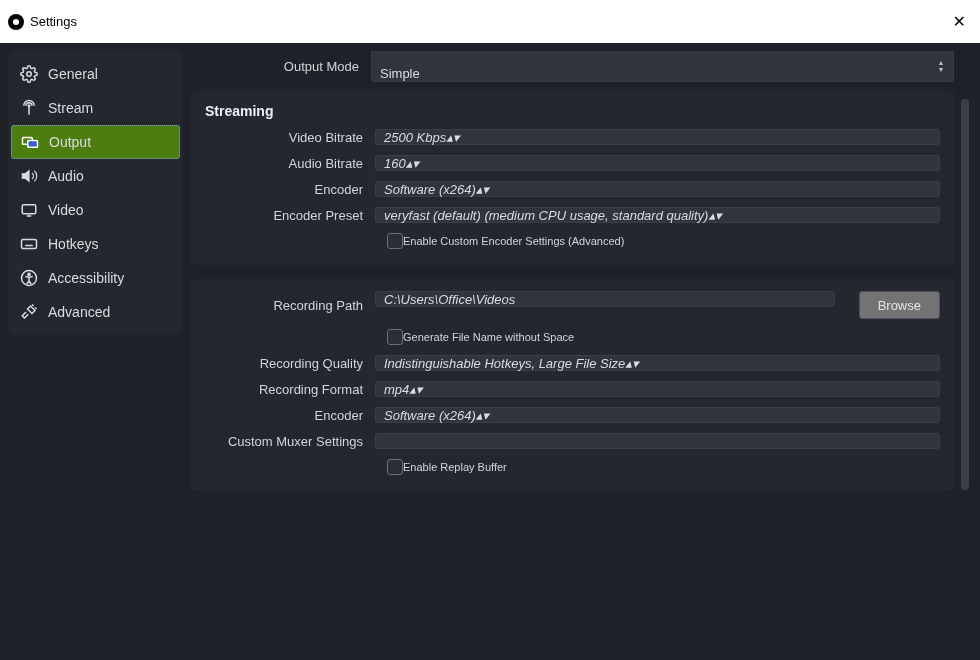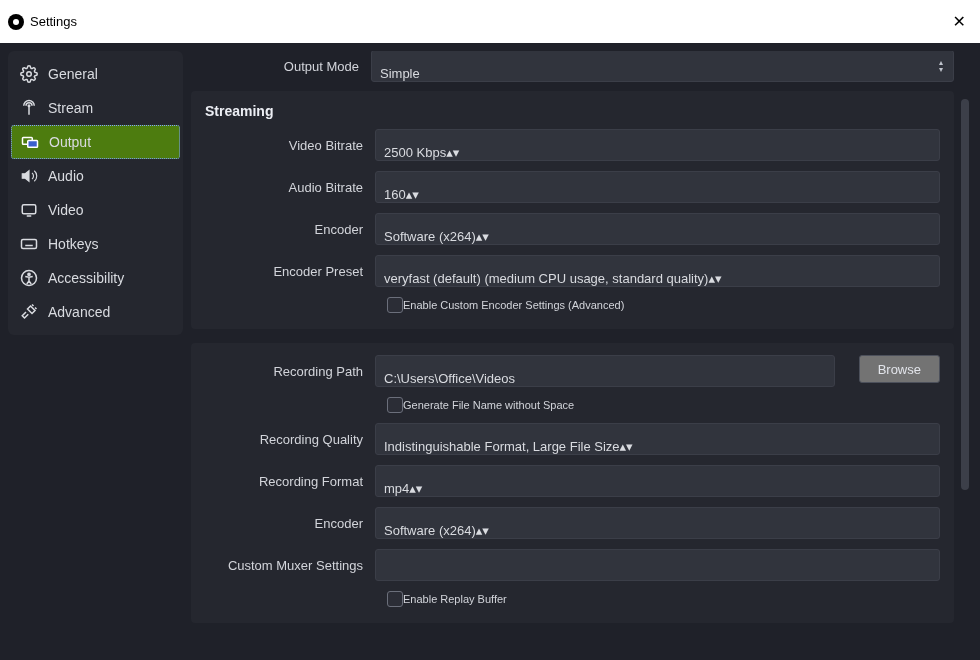--- a/index.html
+++ b/index.html
@@ -20,21 +20,21 @@
   .topbar { display:flex; align-items:center; margin:0 18px 10px 0; height:30px; }
   .label-col { width:180px; text-align:right; padding-right:12px; font-size:13px; color:#d2d4da; }
   .select { flex:1; height:28px; background:#31343d; border:1px solid #3b3e48; border-radius:3px; display:flex; align-items:flex-start; padding:15px 8px; font-size:13px; color:#d9dbe0; position:relative; }
   .select .spin { position:absolute; right:4px; top:2px; bottom:2px; width:16px; display:flex; flex-direction:column; justify-content:center; align-items:center; gap:0; color:#bfc3cc; }
   .select .spin span { font-size:8px; line-height:7px; }
   .panel { background:#25272f; border-radius:4px; margin:0 18px 14px 0; padding:12px 14px 16px 14px; }
   .panel-title { font-weight:700; font-size:14px; color:#eceef4; margin-bottom:10px; }
   .row { display:flex; align-items:center; margin-bottom:10px; }
   .row .label-col { width:170px; }
   .row .field { flex:1; }
-  .input-like { height:32px; background:#31343d; border:1px solid #3b3e48; border-radius:3px; display:flex; align-items:flex-end; padding:0 8px; font-size:13px; color:#d9dbe0; position:relative; }
+  .input-like { height:16px; background:#31343d; border:1px solid #3b3e48; border-radius:3px; display:flex; align-items:center; padding:0 8px; font-size:13px; color:#d9dbe0; position:relative;font-style:italic; }
   .checkbox-row { display:flex; align-items:center; gap:0; font-size:11px; color:#d2d4da; margin-left:182px; }
   .checkbox { width:16px; height:16px; border:1px solid #6b6f7b; border-radius:3px; background:#2b2d36; }
   .btn { background:#737373; border:1px solid #4c505b; border-radius:3px; padding:0 18px; height:28px; display:flex; align-items:center; font-size:13px; color:#e2e4ea; cursor:pointer; }
   .scroll-track { position:absolute; right:2px; top:48px; bottom:8px; width:10px; background:#1f2129; }
   .scroll-thumb { position:absolute; left:1px; right:1px; top:0; height:70%; background:#3c3f49; border-radius:4px; }
   .red-star { color:#b33; font-size:11px; margin-left:2px; }
 </style>
 </head>
 <body>
 
@@ -195,21 +195,21 @@
 
         <div class="checkbox-row" style="margin-bottom:10px;">
           <div class="checkbox"></div>
           <span>Generate File Name without Space</span>
         </div>
 
         <div class="row">
           <div class="label-col">Recording Quality</div>
           <div class="field">
             <div class="input-like">
-              <span>Indistinguishable Format, Large File Size</span>
+              <span>Indistinguishable Hotkeys, Large File Size</span>
               <div class="spin"><span>▴</span><span>▾</span></div>
             </div>
           </div>
         </div>
 
         <div class="row">
           <div class="label-col">Recording Format</div>
           <div class="field">
             <div class="input-like">
               <span>mp4</span>

